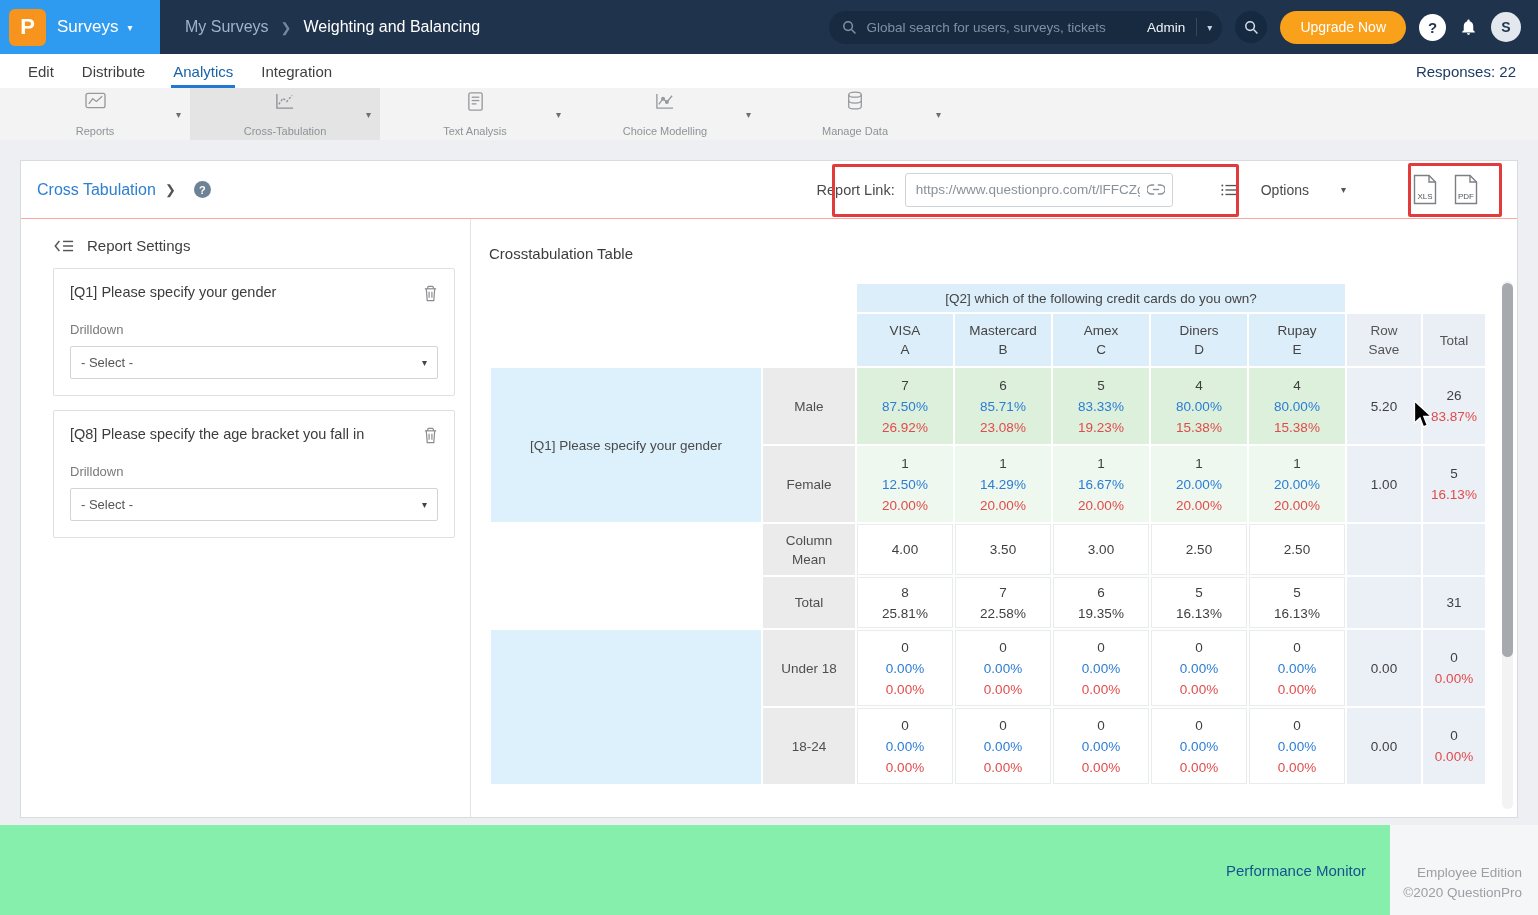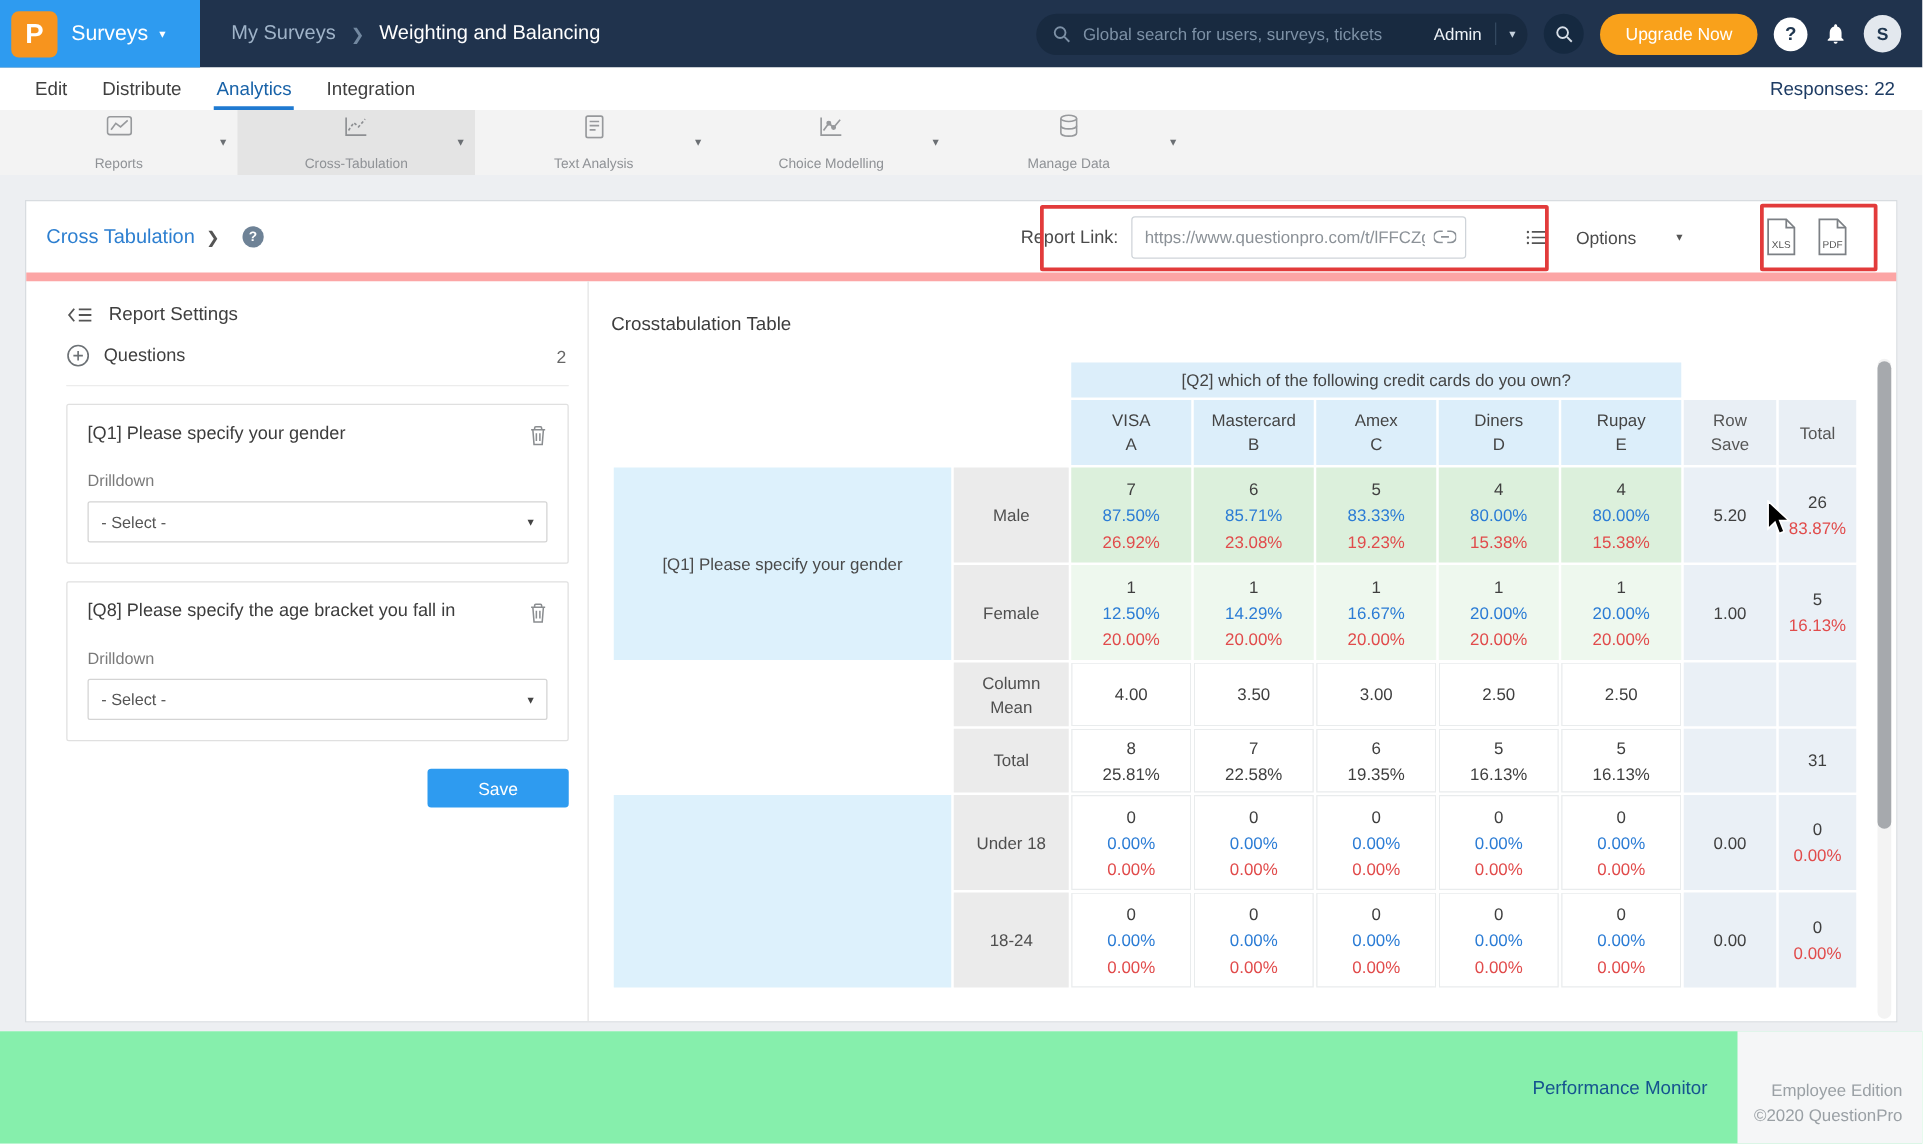--- a/index.html
+++ b/index.html
@@ -58,21 +58,21 @@
   .rl-input-wrap { position:relative; }
   .rl-input { width:268px; height:34px; border:1px solid #cfd4d9; border-radius:3px; padding:0 32px 0 10px; font-size:13.5px; color:#8b9197; font-family:inherit; outline:none; background:#fff; }
   .rl-link-icon { position:absolute; right:8px; top:50%; transform:translateY(-50%); cursor:pointer; }
   .options { display:flex; align-items:center; margin-left:48px; cursor:pointer; }
   .options-label { font-size:14px; color:#4a4a4a; margin-left:24px; }
   .options-caret { font-size:10px; color:#555; margin-left:32px; cursor:pointer; }
   .exports { display:flex; align-items:center; gap:15px; margin-left:66px; margin-right:22px; }
   .export-btn { cursor:pointer; display:flex; }
 
   
-  .body-split { flex:1; display:flex; border-top:7px solid #fca5a5; min-height:0; }
+  .body-split { flex:1; display:flex; border-top:1px solid #fca5a5; min-height:0; }
   .settings { width:450px; flex:none; border-right:1px solid #e3e3e3; padding-top:18px; }
   .settings-head { display:flex; align-items:center; gap:13px; padding:0 32px; }
   .collapse-btn { display:flex; cursor:pointer; }
   .settings-title { font-size:15px; color:#3f3f3f; }
   .settings-tabs { display:flex; justify-content:space-between; padding:0 64px 0 78px; margin-top:22px; border-bottom:1px solid #ececec; }
   .stab { font-size:15px; color:#3e3e3e; padding-bottom:11px; cursor:pointer; position:relative; }
   .stab.active { font-weight:bold; color:#2f2f2f; }
   .stab.active::after { content:""; position:absolute; left:-8px; right:-8px; bottom:-1px; height:3px; background:#2f86d6; }
   .questions-row { display:flex; align-items:center; margin:0 15px 0 32px; padding:15px 2px 14px 0; border-bottom:1px solid #ececec; }
   .q-label { font-size:14.5px; color:#3f3f3f; margin-left:11px; }
@@ -299,31 +299,20 @@
             <span class="collapse-btn">
               <svg width="21" height="16" viewBox="0 0 23 16" stroke="#555" stroke-width="1.6" fill="none">
                   <polyline points="7,2.5 2.5,8 7,13.5"></polyline>
                   <line x1="11" y1="3" x2="22" y2="3"></line>
                   <line x1="11" y1="8" x2="22" y2="8"></line>
                   <line x1="11" y1="13" x2="22" y2="13"></line>
                 </svg>
             </span>
             <span class="settings-title">Report Settings</span>
           </div>
-          <div class="questions-row">
-            <span style="display:flex;">
-              <svg width="19" height="19" viewBox="0 0 20 20" fill="none" stroke="#6d7276" stroke-width="1.4">
-                  <circle cx="10" cy="10" r="8.5"></circle>
-                  <line x1="10" y1="6" x2="10" y2="14"></line>
-                  <line x1="6" y1="10" x2="14" y2="10"></line>
-                </svg>
-            </span>
-            <span class="q-label">Questions</span>
-            <span class="q-count">2</span>
-          </div>
 
           <div class="scard">
             <div class="scard-top">
               <span class="scard-q">[Q1] Please specify your gender</span>
               <span class="trash-btn">
                 <svg width="15" height="17" viewBox="0 0 16 18" fill="none" stroke="#8a8d90" stroke-width="1.3">
                     <path d="M2,4 h12"></path>
                     <path d="M5,4 V2.5 a1,1 0 0 1 1,-1 h4 a1,1 0 0 1 1,1 V4"></path>
                     <path d="M3.5,4 l1,12.5 h7 l1,-12.5"></path>
                     <line x1="6.5" y1="7" x2="6.5" y2="13.5"></line>
@@ -351,23 +340,20 @@
                   </svg>
               </span>
             </div>
             <div class="drill">Drilldown</div>
             <div class="sel">
               <span>- Select -</span>
               <span class="sel-caret">▾</span>
             </div>
           </div>
 
-          <div class="save-row">
-            <button class="save-btn">Save</button>
-          </div>
         </aside>
 
         <section class="table-area">
           <div class="table-title">Crosstabulation Table</div>
           <table class="xtab">
             <colgroup>
               <col style="width:270px">
                 <col style="width:92px">
               <col style="width:96px">
                 <col style="width:96px">

